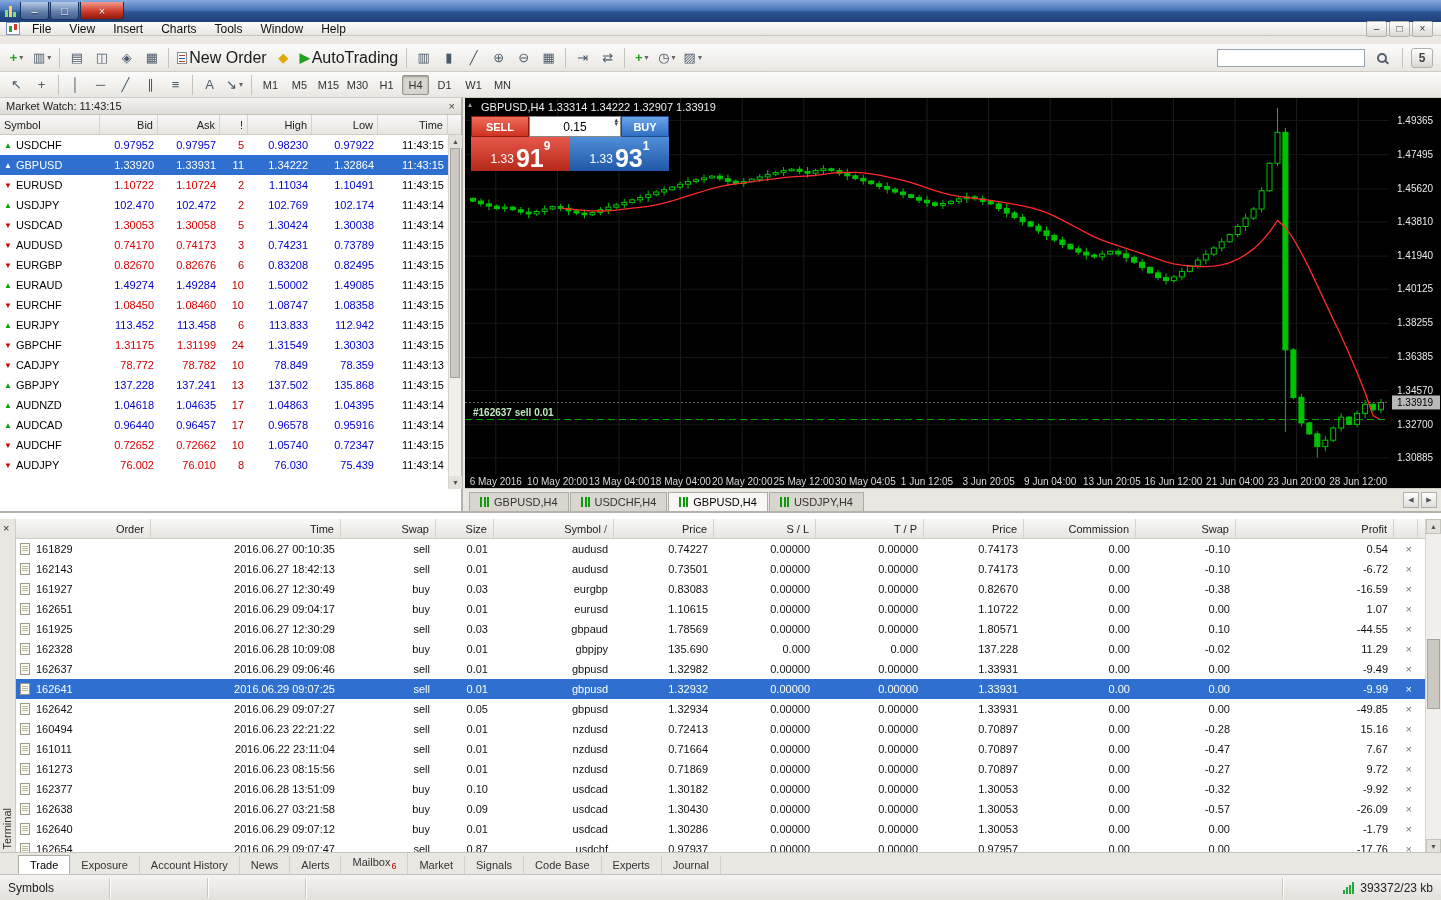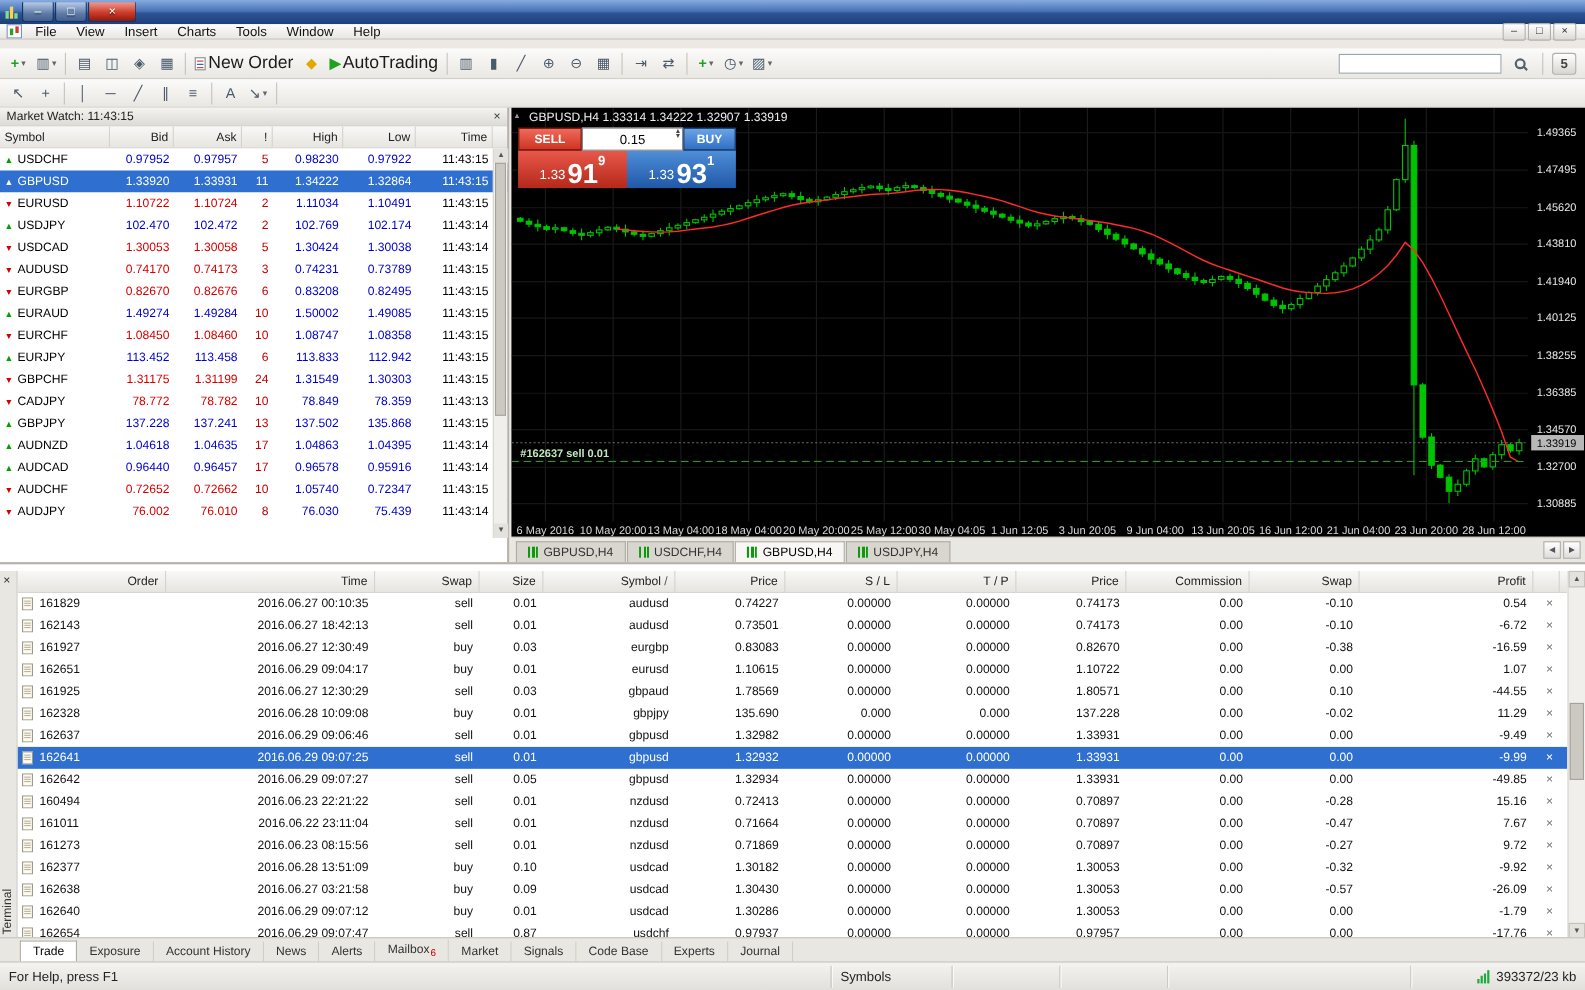--- a/index.html
+++ b/index.html
@@ -308,20 +308,31 @@
       </span>
     <span class="sep"></span>
     <span class="tbtn">
         <span class="glyph">A</span>
       </span>
     <span class="tbtn">
         <span class="glyph">↘</span>
         <span class="drop">▾</span>
       </span>
     <span class="sep"></span>
+    <div style="display:flex">
+        <span class="tf">M1</span>
+        <span class="tf">M5</span>
+        <span class="tf">M15</span>
+        <span class="tf">M30</span>
+        <span class="tf">H1</span>
+        <span class="tf active">H4</span>
+        <span class="tf">D1</span>
+        <span class="tf">W1</span>
+        <span class="tf">MN</span>
+      </div>
   </div>
 
   <div class="mw">
     <div class="mw-title">
       <span>Market Watch: 11:43:15</span>
       <span class="mw-close">×</span>
     </div>
     <div class="mw-header">
         <div class="mwc mwc0">Symbol</div>
         <div class="mwc mwc1">Bid</div>
@@ -1189,21 +1200,20 @@
       <span class="ttab">Alerts</span>
       <span class="ttab">Mailbox<span class="badge">6</span></span>
       <span class="ttab">Market</span>
       <span class="ttab">Signals</span>
       <span class="ttab">Code Base</span>
       <span class="ttab">Experts</span>
       <span class="ttab">Journal</span>
     </div>
 
   <div class="statusbar">
-    <div class="sb sb-help">For Help, press F1</div>
     <div class="sb sb-profile">Symbols</div>
     <div class="sb sb-b1"></div>
     <div class="sb sb-b2"></div>
     <div class="sb-spacer"></div>
     <div class="sb sb-conn">
       <span class="bars">
           <i></i>
           <i></i>
           <i></i>
           <i></i>

